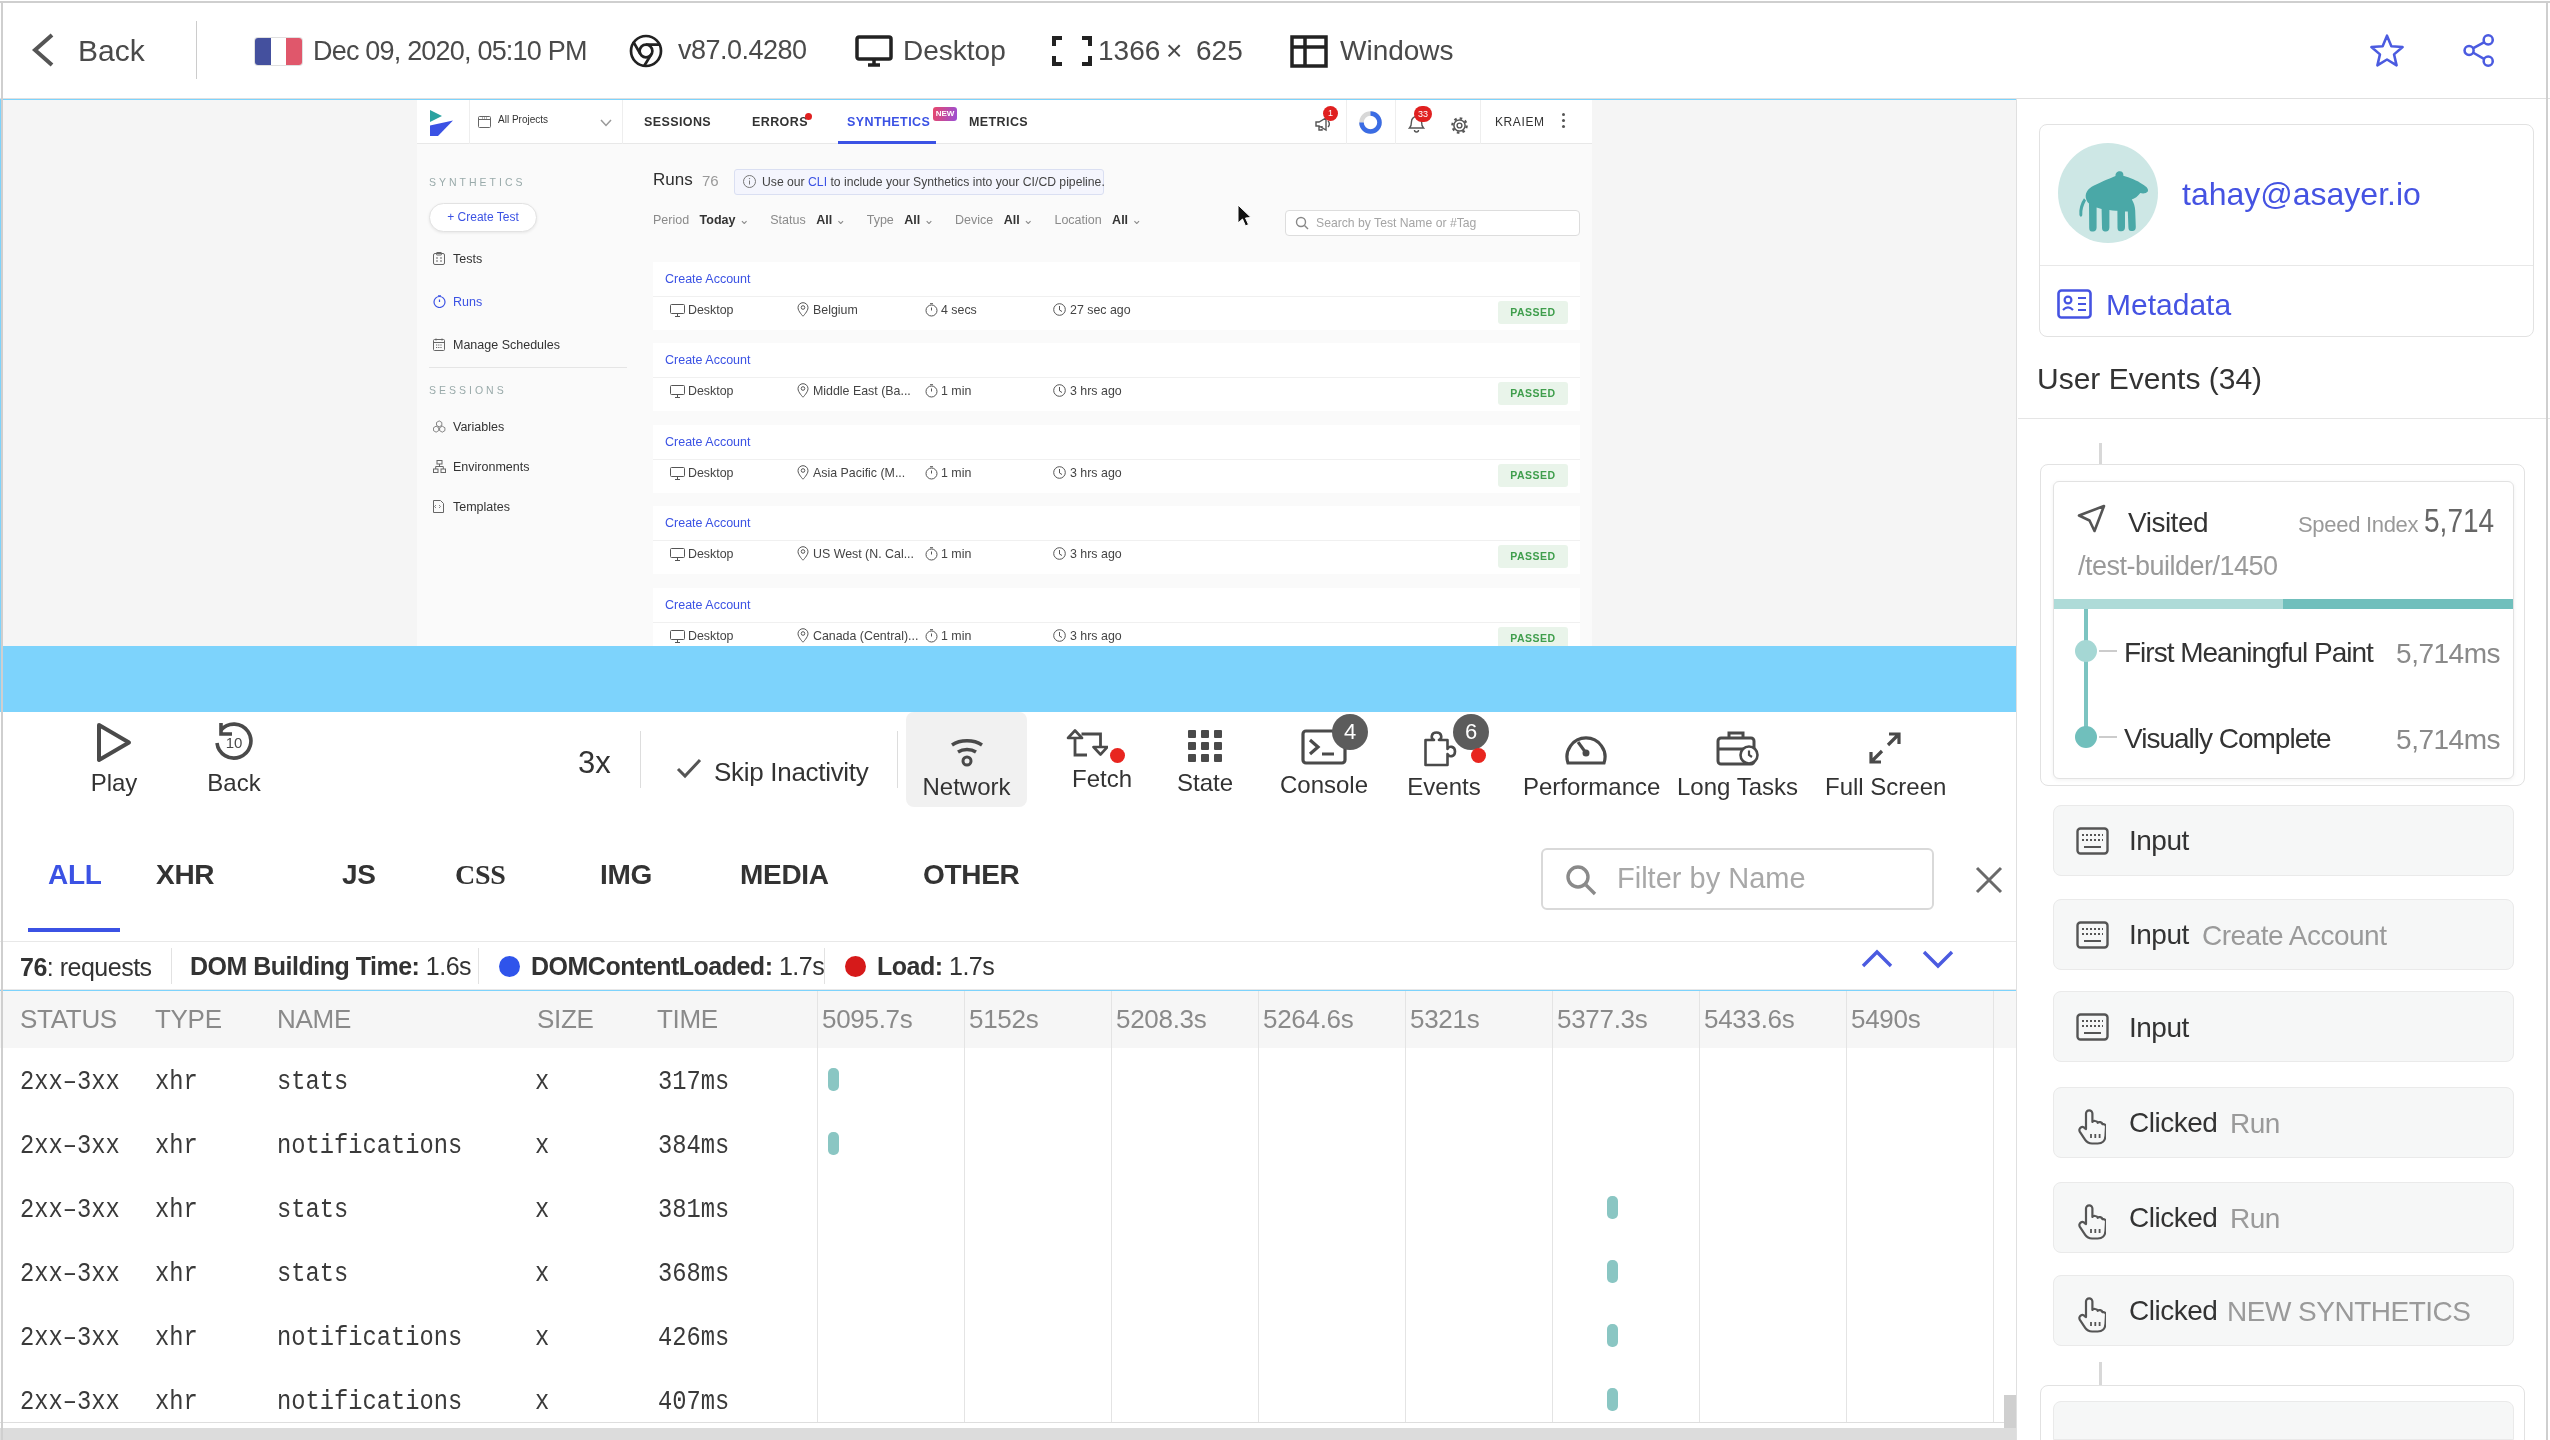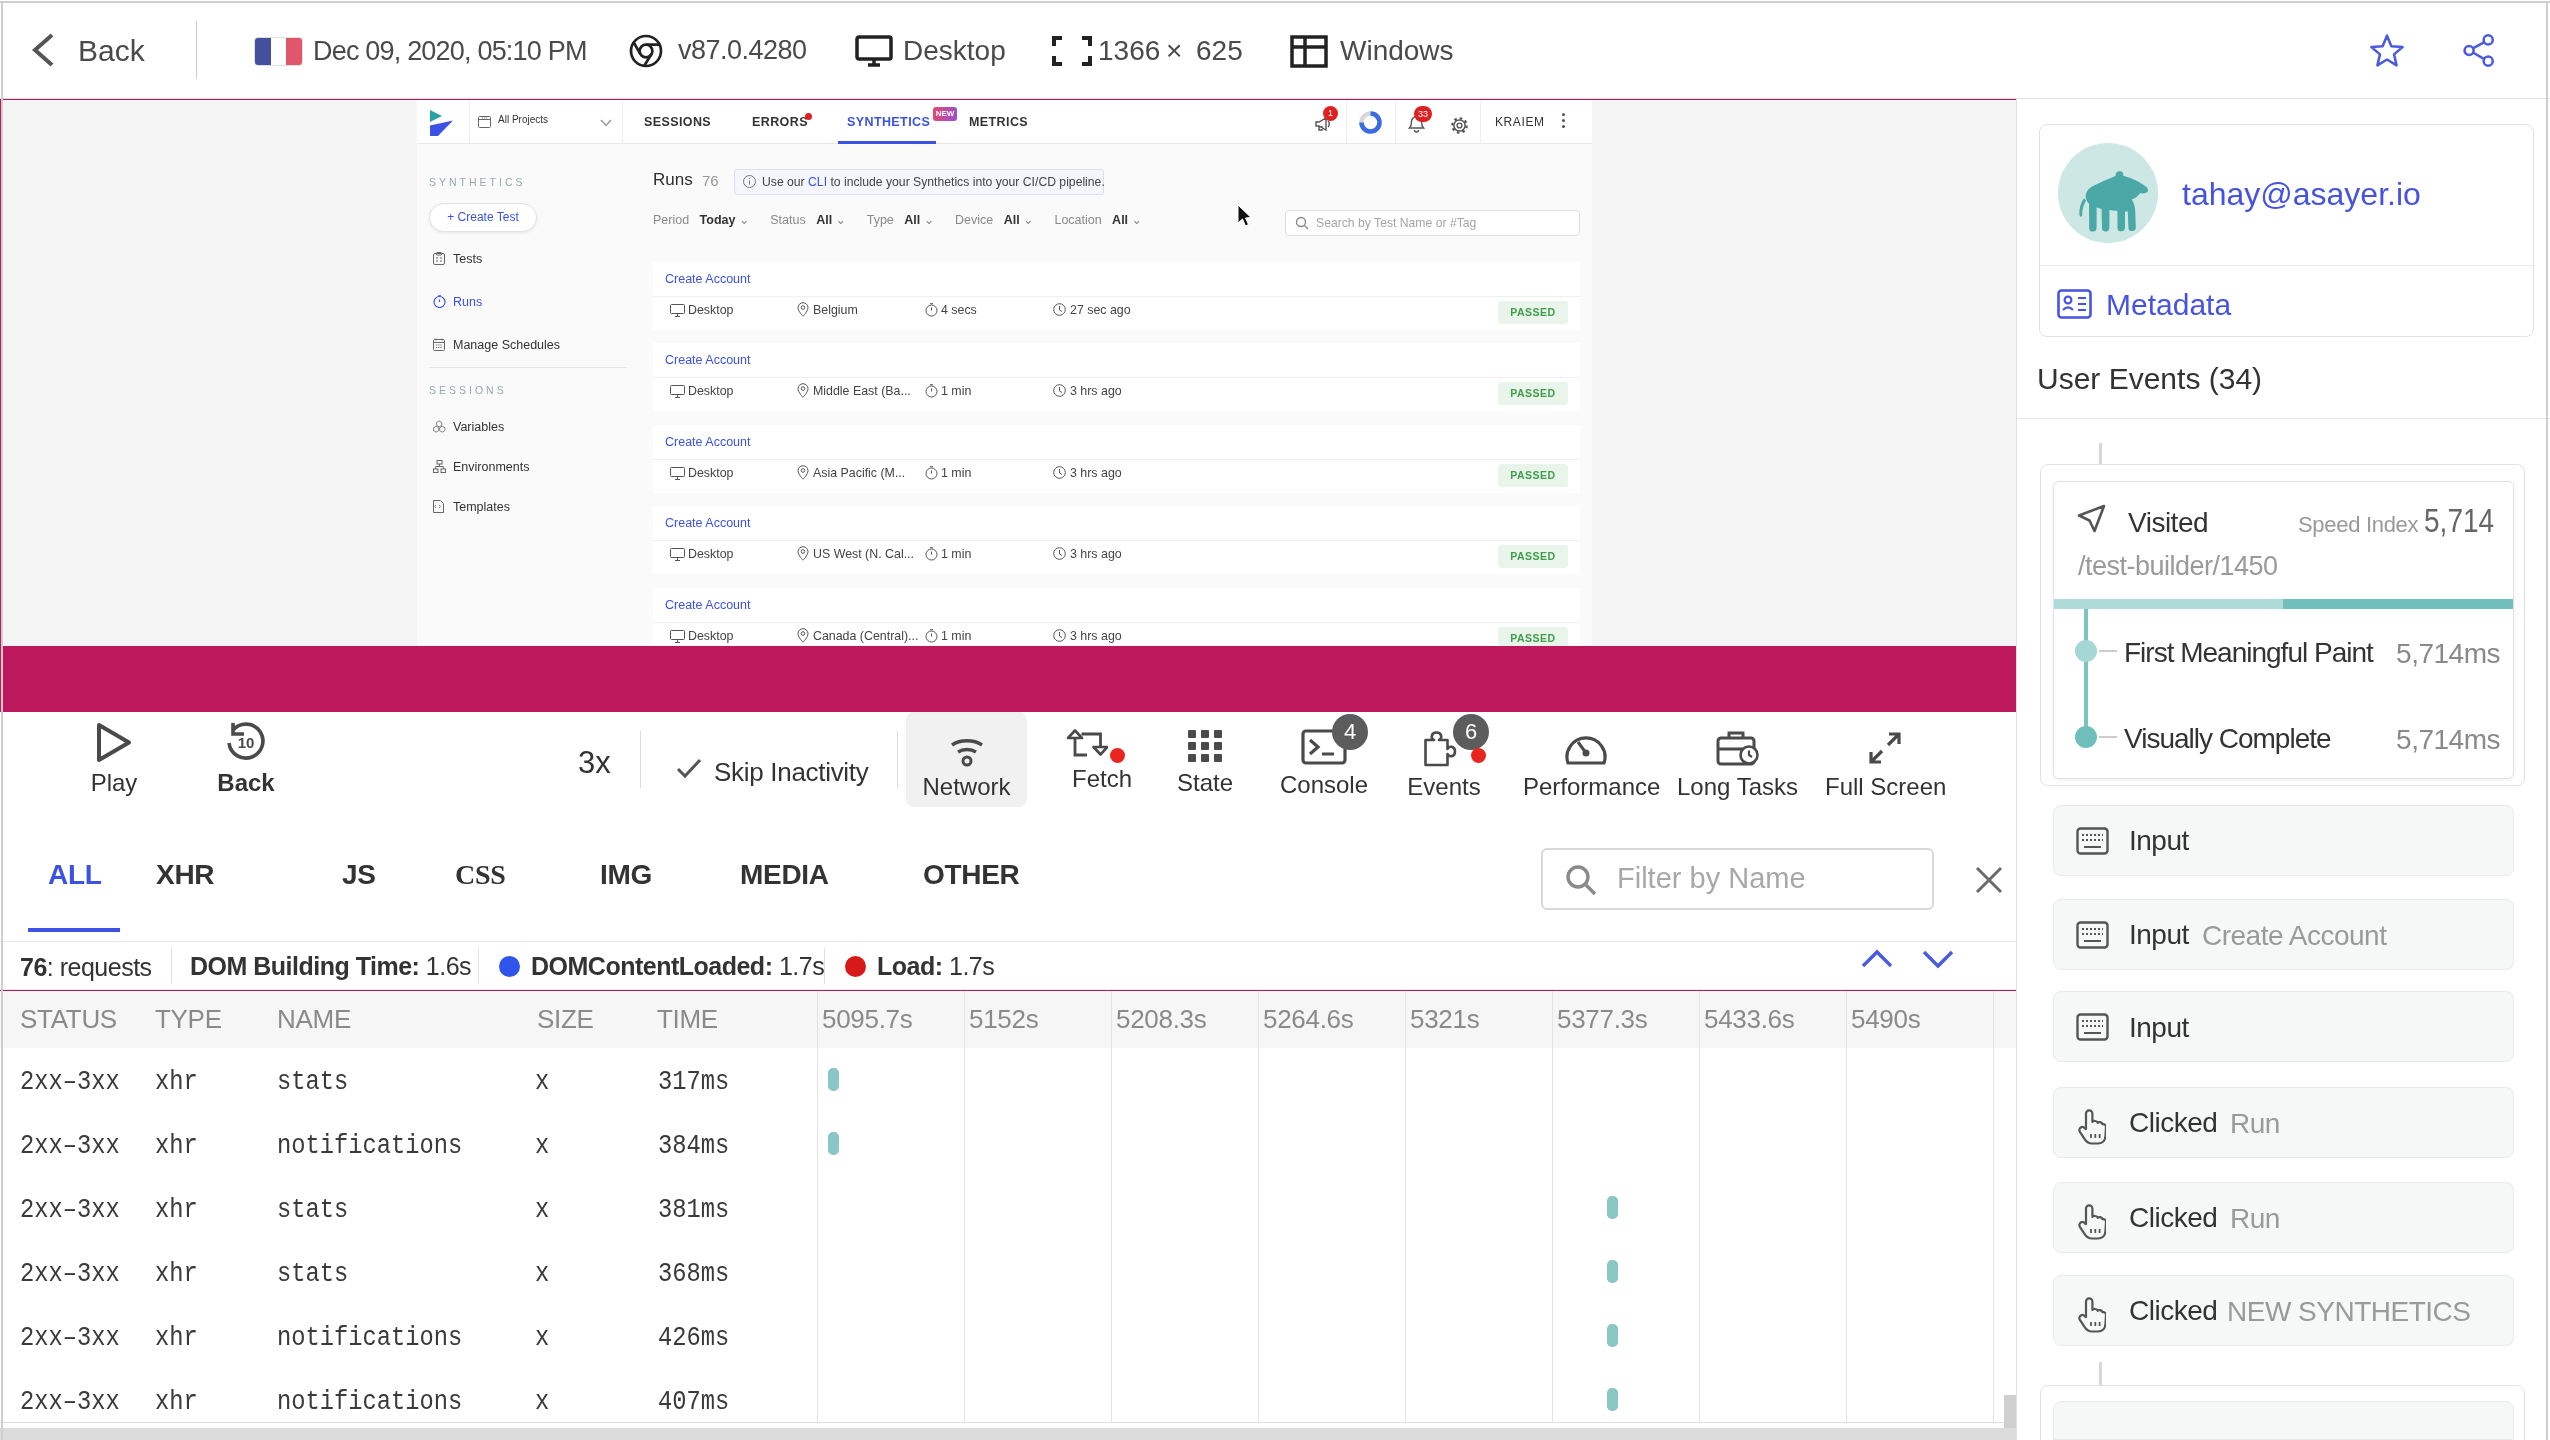--- a/index.html
+++ b/index.html
@@ -1,18 +1,18 @@
 <!DOCTYPE html>
 <html><head>
 <meta charset="utf-8">
 <style>
 * { margin:0; padding:0; box-sizing:border-box; }
 html,body { width:2550px; height:1440px; overflow:hidden; }
 body { font-family:"Liberation Sans", sans-serif; background:#fff; position:relative; }
-#page { position:absolute; left:0; top:0; width:2289px; height:1440px; background:#be185d; }
+#page { position:absolute; left:0; top:0; width:2289px; height:1440px; background:#7dd3fc; }
 .abs { position:absolute; }
 svg { display:block; }
 
 
 #topbar { position:absolute; left:0; top:0; width:2550px; height:99px; background:#fff; border-bottom:1px solid #e0e0e0; }
 #topbar .t { position:absolute; font-size:28px; color:#4a4a4a; white-space:nowrap; }
 
 
 #replayarea { position:absolute; left:3px; top:100px; width:2013px; height:546px; background:#f5f5f5; }
 #app { position:absolute; left:414px; top:0px; width:1175px; height:546px; background:#fafafa; overflow:hidden; font-size:12px; color:#333; }
@@ -334,21 +334,21 @@
     .runcard .it { position:absolute; top:41px; font-size:12.4px; color:#444; }
     .runcard .passed { position:absolute; left:845px; top:39px; width:70px; height:23px; background:#e9f4ea; border-radius:3px; color:#3f9e4c; font-size:10.5px; font-weight:bold; text-align:center; line-height:23px; letter-spacing:0.5px; }
   </style>
   <div id="controlsrow">
     <div class="ctrl" style="left:80px;top:10px;width:68px;">
       <svg style="margin:0 auto;" width="36" height="41" viewBox="0 0 36 41">
           <path d="M3 3 L33 20.5 L3 38 Z" fill="none" stroke="#4a4a4a" stroke-width="4" stroke-linejoin="round"></path>
         </svg>
       <div class="lbl">Play</div>
     </div>
-    <div class="ctrl" style="left:212px;top:10px;width:68px;font-weight:bold;">
+    <div class="ctrl" style="left:200px;top:10px;width:68px;">
       <svg style="margin:0 auto;" width="42" height="41" viewBox="0 0 42 41">
           <path d="M8 8 A 17 17 0 1 1 4 21" fill="none" stroke="#4a4a4a" stroke-width="3.6"></path>
           <path d="M8 1 L8 12 L19 12" fill="none" stroke="#4a4a4a" stroke-width="3.6"></path>
           <text x="21" y="26" font-size="15" fill="#4a4a4a" text-anchor="middle" font-family="Liberation Sans">10</text>
         </svg>
       <div class="lbl">Back</div>
     </div>
     <div class="abs" style="left:578px;top:33px;font-size:31px;color:#333;">3x</div>
     <div class="abs" style="left:640px;top:19px;width:1px;height:57px;background:#ddd;"></div>
     <svg class="abs" style="left:676px;top:46px;" width="26" height="21" viewBox="0 0 26 21">

